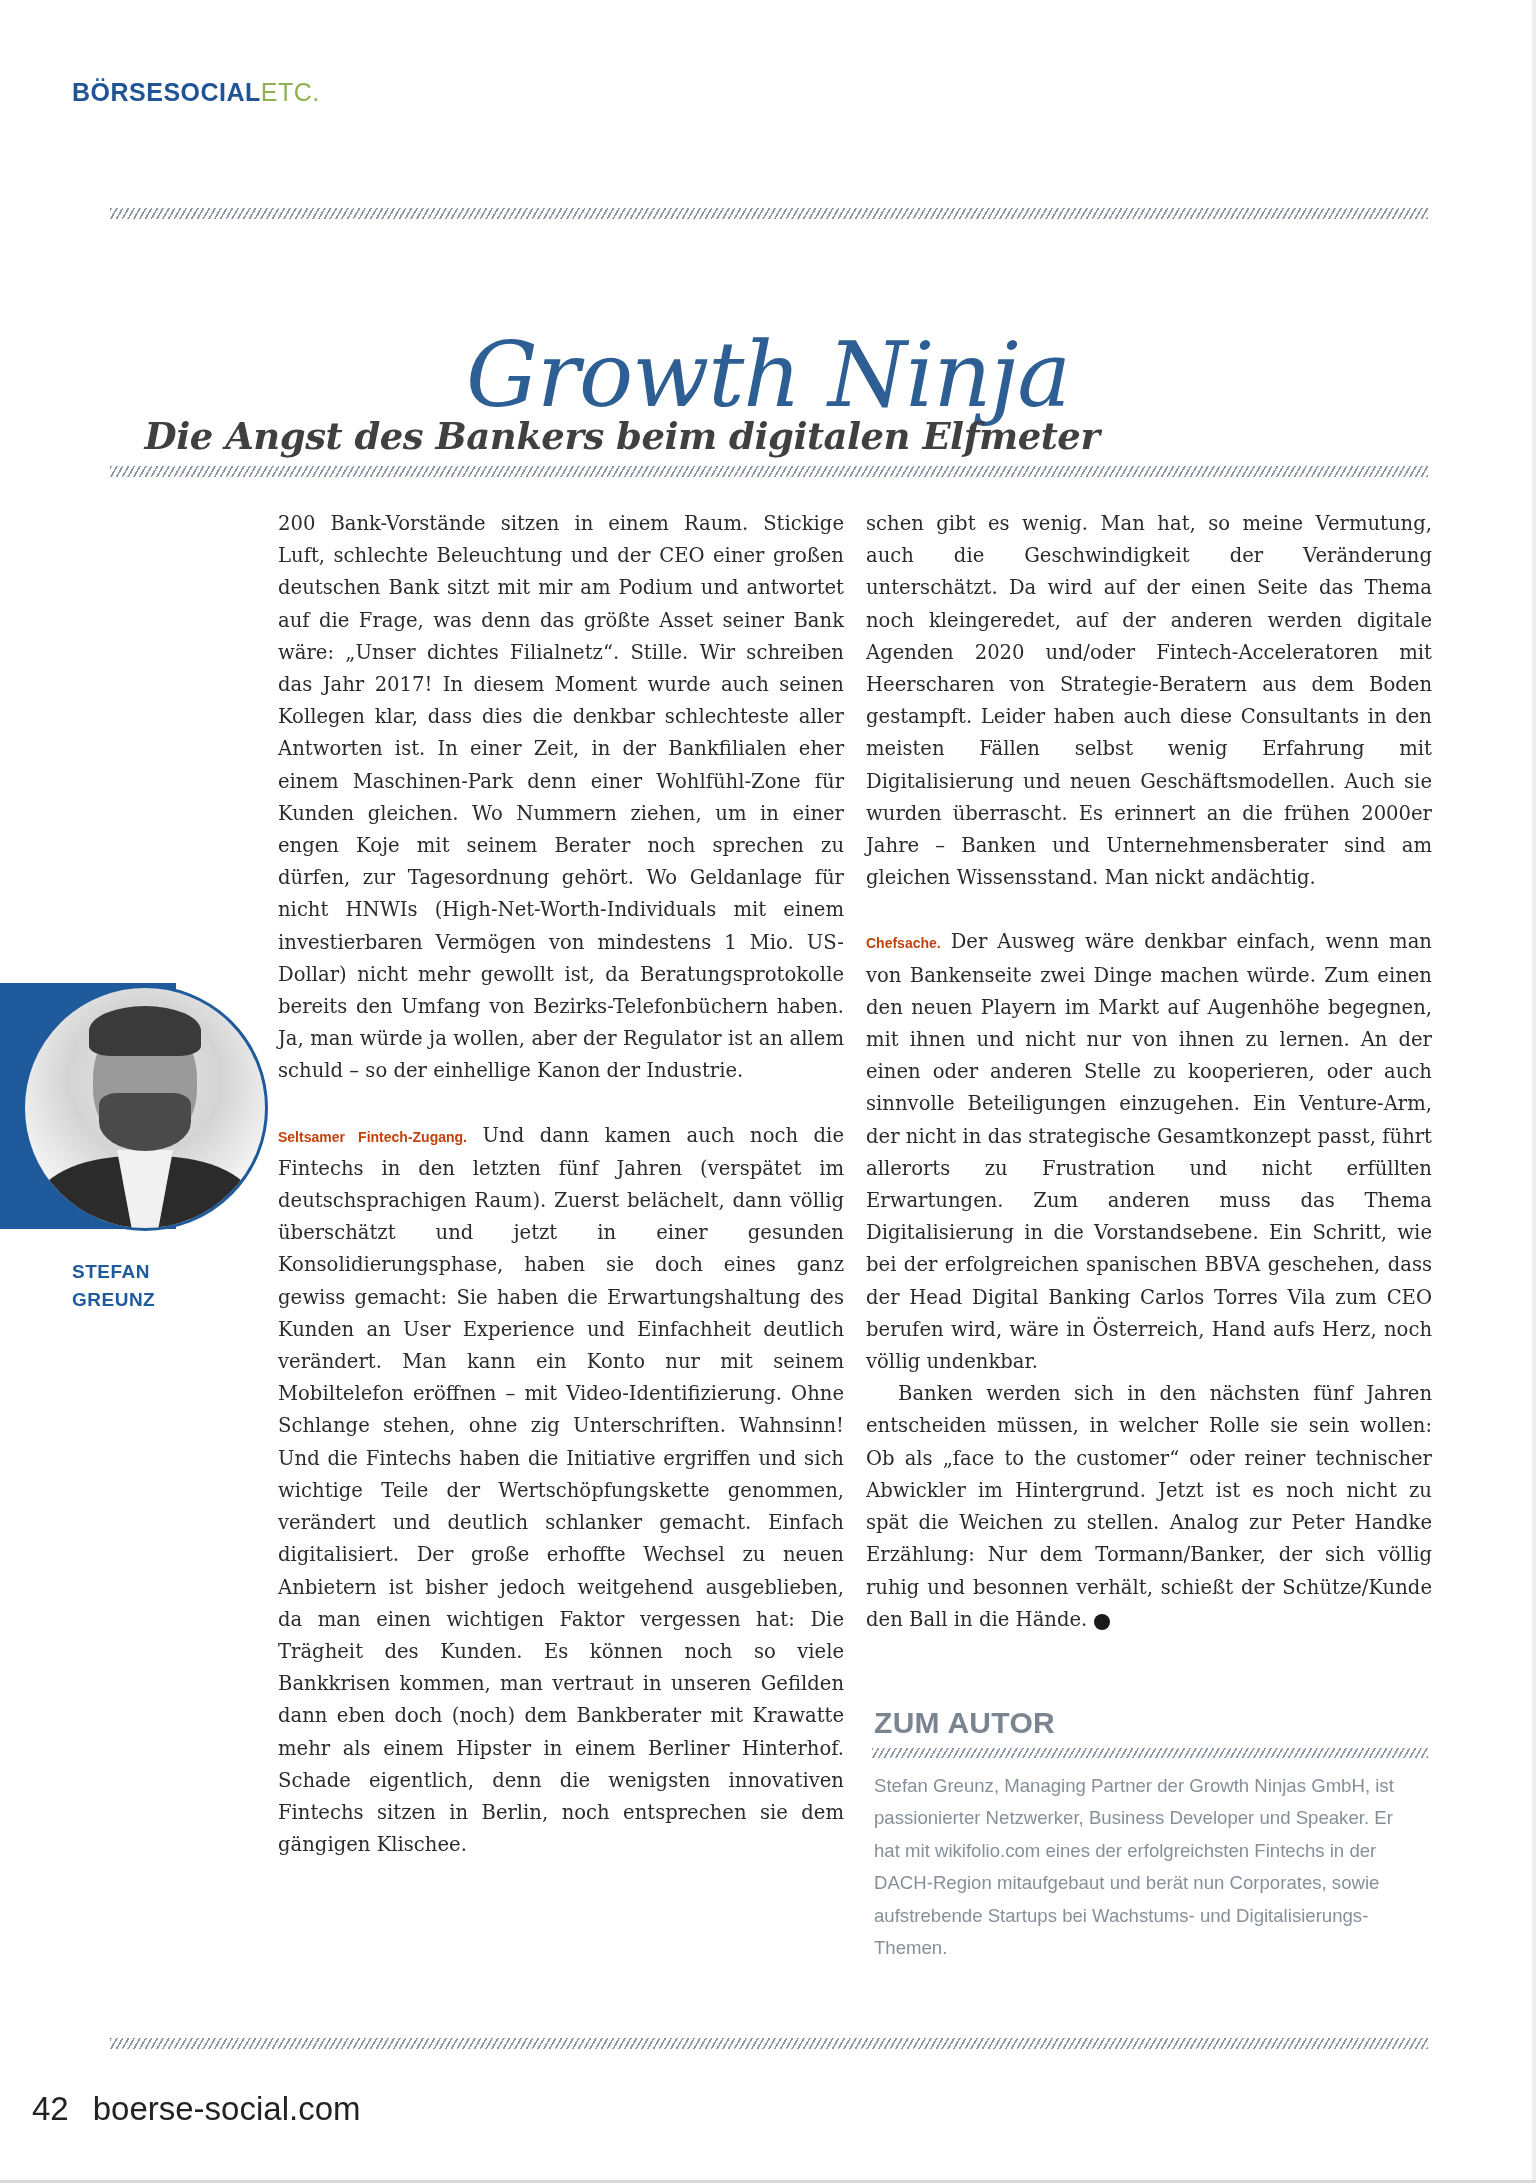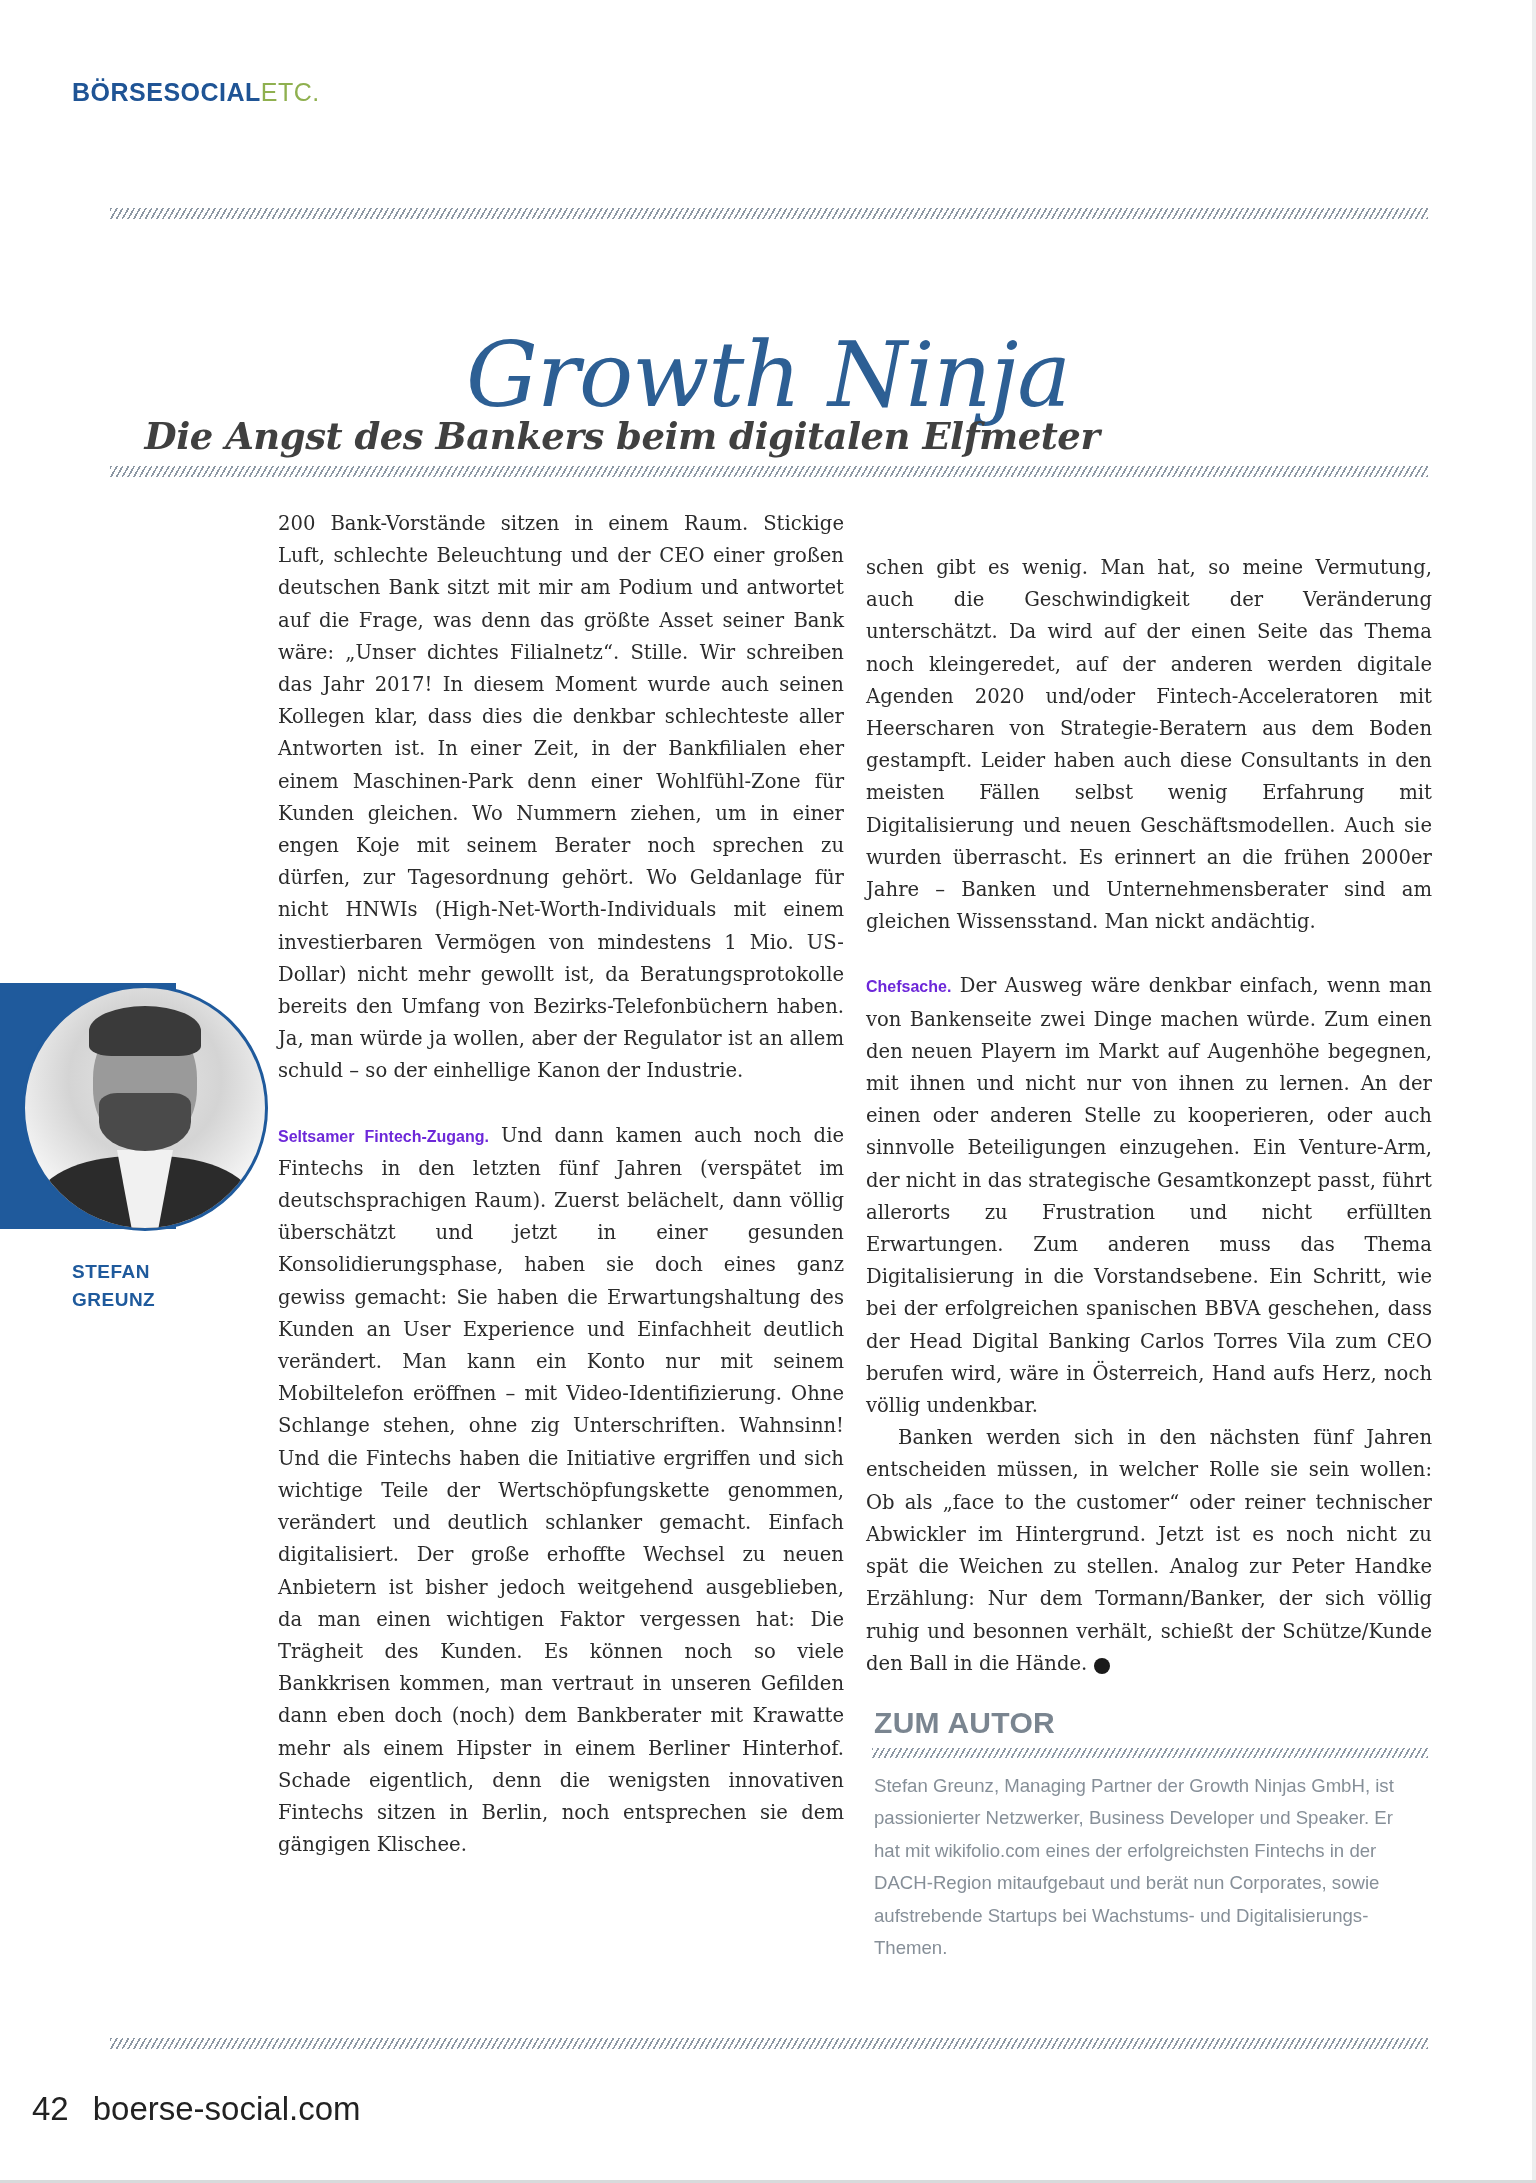--- a/index.html
+++ b/index.html
@@ -16,25 +16,25 @@
     .hatch-top { left: 110px; top: 208px; width: 1318px; }
     .hatch-mid { left: 110px; top: 466px; width: 1318px; }
     .hatch-bottom { left: 110px; top: 2038px; width: 1318px; }
     .hatch-autor { left: 872px; top: 1748px; width: 556px; height: 10px; }
 
     .title { position: absolute; left: 0; width: 1536px; top: 262px; text-align: center; font-family: "DejaVu Serif", serif; font-style: italic; font-weight: 300; font-size: 90px; color: #2d5f94; letter-spacing: -1px; }
     .subtitle { position: absolute; left: 0; width: 1244px; top: 383px; text-align: center; font-family: "DejaVu Serif", serif; font-style: italic; font-size: 37px; color: #404040; letter-spacing: -0.5px; }
 
     .col { position: absolute; font-family: "DejaVu Serif", serif; font-size: 19.6px; line-height: 32.2px; color: #2b2b2b; text-align: justify; hyphens: manual; }
     .col-1 { left: 278px; top: 508px; width: 566px; }
-    .col-2 { left: 866px; top: 508px; width: 566px; margin-top: 44px; }
+    .col-2 { left: 866px; top: 508px; width: 566px; }
     .col p { margin: 0; }
     .col p + p.gap { margin-top: 32px; }
     .col p.indent { text-indent: 32px; }
-    .lead { font-family: "Liberation Sans", sans-serif; font-weight: 700; color: #6d28d9; font-size: 16px; }
+    .lead { font-family: "Liberation Sans", sans-serif; font-weight: 700; color: #c2410c; font-size: 14px; }
     .end-icon { display: inline-block; width: 16px; height: 16px; border-radius: 50%; background: #1a1a1a; color: #fff; font-size: 11px; line-height: 16px; text-align: center; vertical-align: 1px; font-family: "DejaVu Sans", sans-serif; }
 
     .portrait-band { position: absolute; left: 0; top: 983px; width: 176px; height: 246px; background: #1f5a9c; }
     .portrait { position: absolute; left: 22px; top: 985px; width: 240px; height: 240px; border-radius: 50%; border: 3px solid #1f5a9c; overflow: hidden;
       background: radial-gradient(circle at 50% 38%, #e6e6e6 0%, #d4d4d4 40%, #f2f2f2 70%, #fafafa 100%); }
     .portrait .head { position: absolute; left: 68px; top: 28px; width: 104px; height: 130px; border-radius: 48% 48% 44% 44%; background: #9a9a9a; }
     .portrait .hair { position: absolute; left: 64px; top: 18px; width: 112px; height: 50px; border-radius: 50% 50% 20% 20%; background: #3a3a3a; }
     .portrait .beard { position: absolute; left: 74px; top: 105px; width: 92px; height: 58px; border-radius: 20% 20% 50% 50%; background: #4a4a4a; }
     .portrait .body { position: absolute; left: 10px; top: 168px; width: 220px; height: 110px; border-radius: 45% 45% 0 0; background: #2b2b2b; }
     .portrait .shirt { position: absolute; left: 92px; top: 162px; width: 56px; height: 90px; background: #f1f1f1; clip-path: polygon(0 0, 100% 0, 70% 100%, 30% 100%); }

